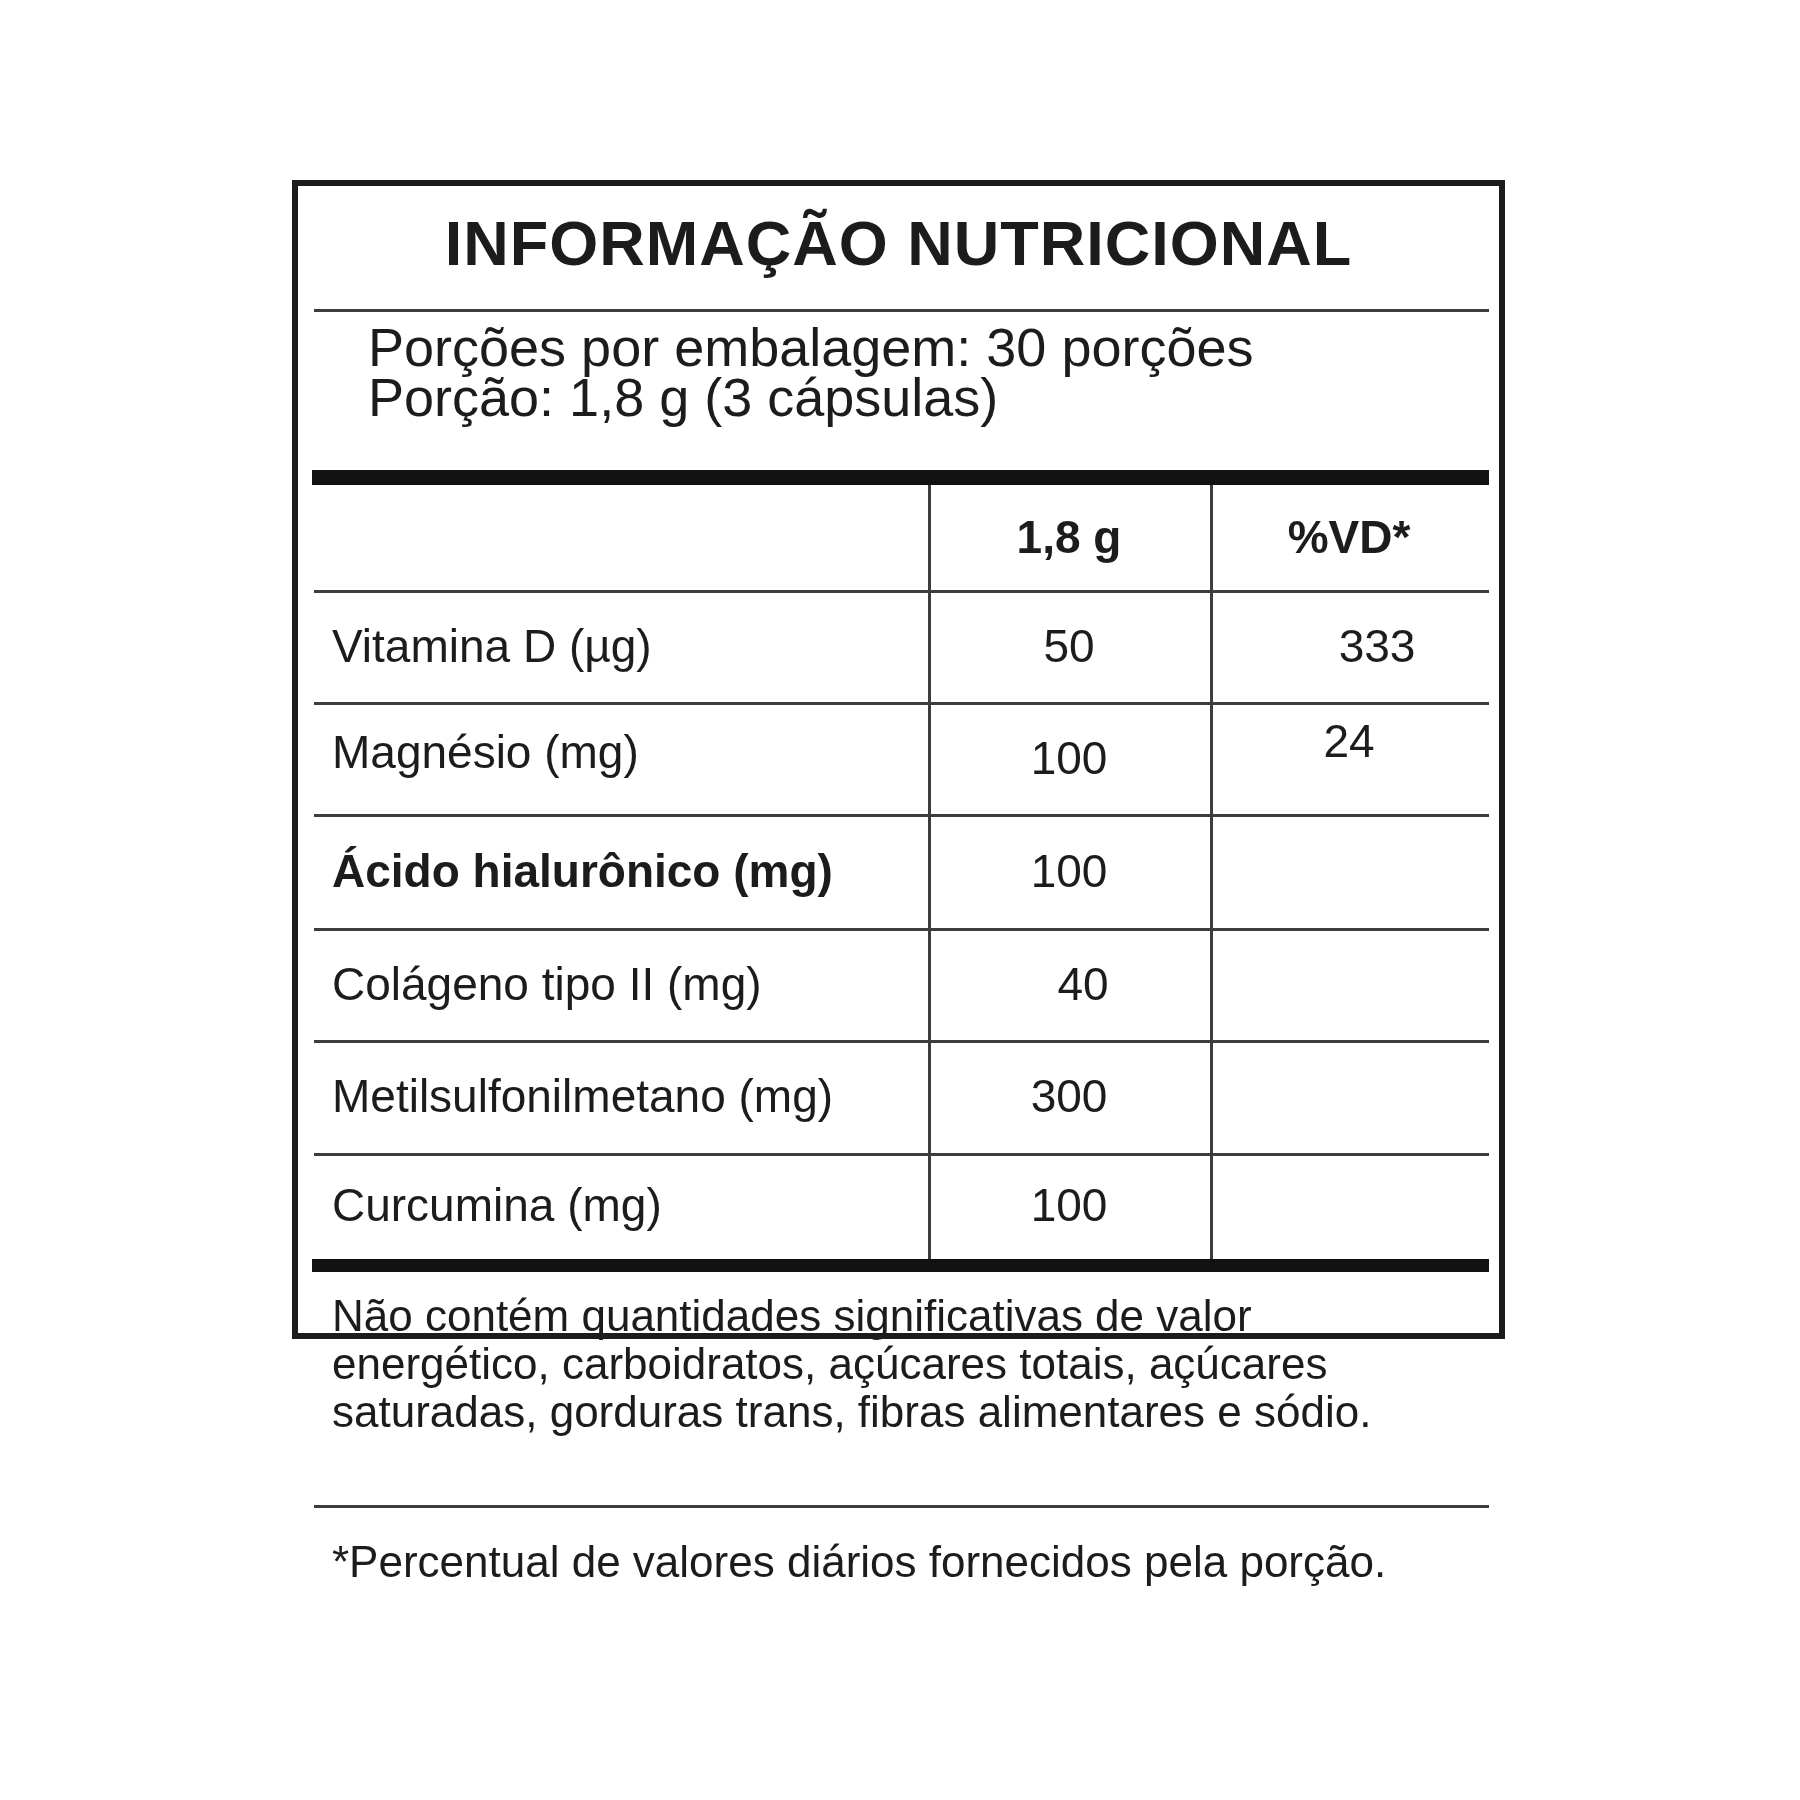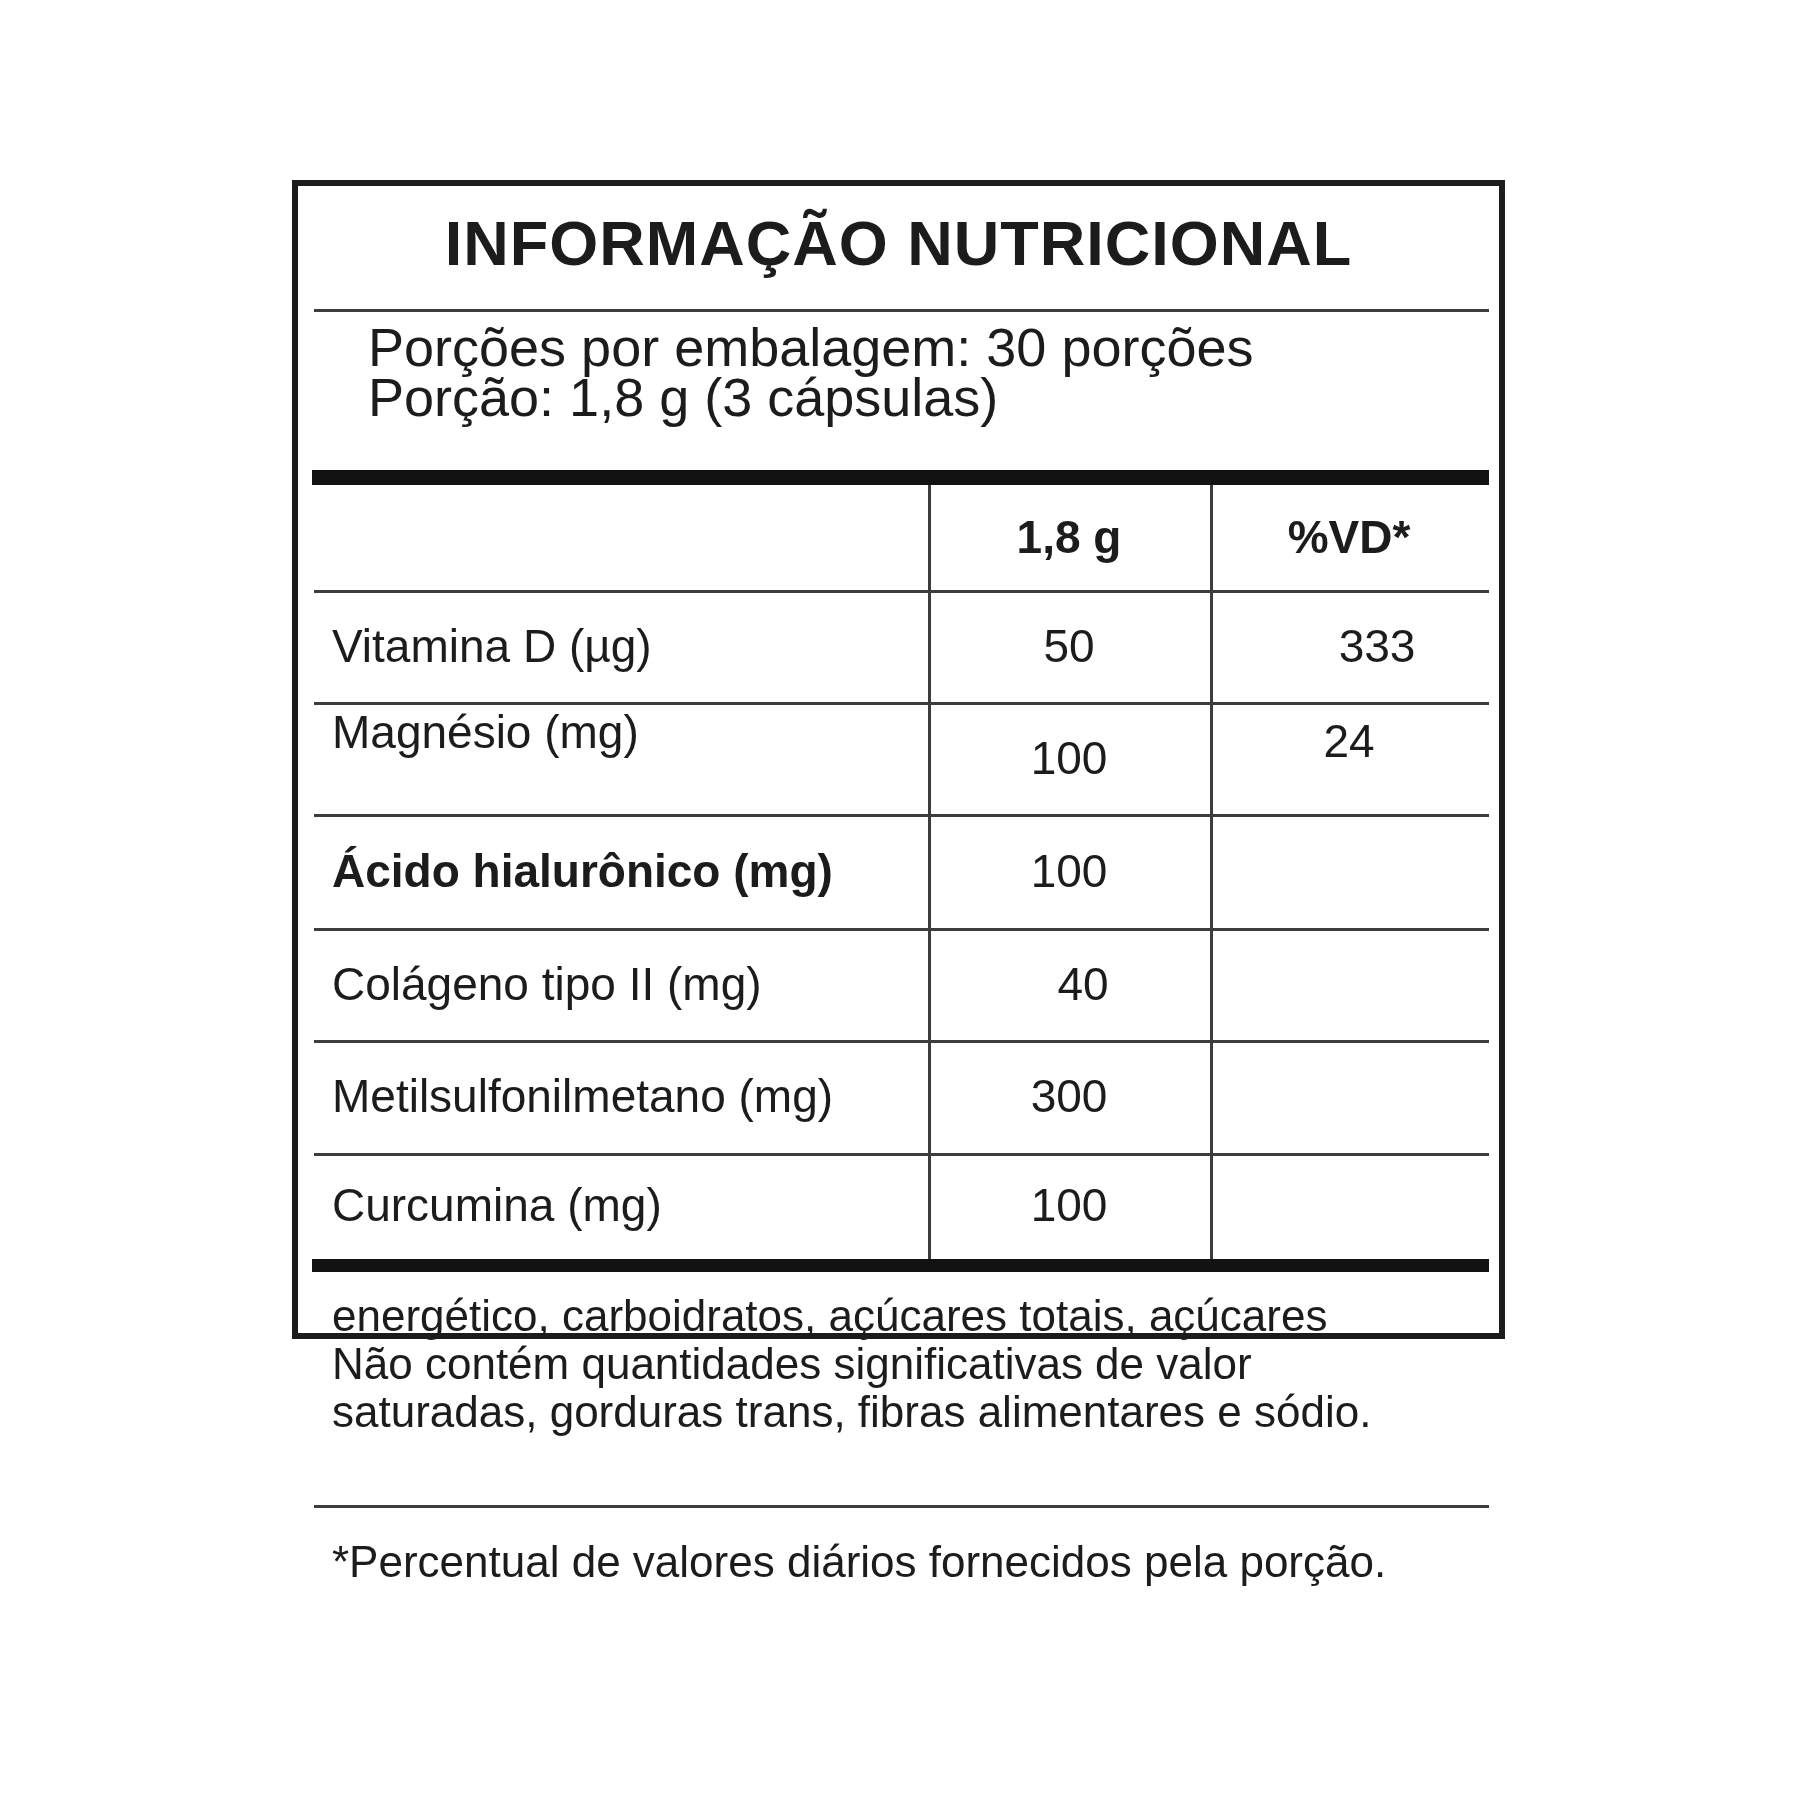--- a/index.html
+++ b/index.html
@@ -114,21 +114,21 @@
 
     <div class="cell header amount" style="top:326px;">1,8 g</div>
     <div class="cell header dv" style="top:326px;">%VD*</div>
     <div class="rule-thin" style="top:404px;"></div>
 
     <div class="cell nutrient" style="top:435px;">Vitamina D (µg)</div>
     <div class="cell amount" style="top:435px;">50</div>
     <div class="cell dv" style="top:435px;margin-left:28px;">333</div>
     <div class="rule-thin" style="top:516px;"></div>
 
-    <div class="cell nutrient" style="top:521px;">Magnésio (mg)</div>
+    <div class="cell nutrient" style="top:541px;">Magnésio (mg)</div>
     <div class="cell amount" style="top:547px;">100</div>
     <div class="cell dv" style="top:530px;">24</div>
     <div class="rule-thin" style="top:628px;"></div>
 
     <div class="cell nutrient" style="top:660px;font-weight:bold;">Ácido hialurônico (mg)</div>
     <div class="cell amount" style="top:660px;">100</div>
     <div class="cell dv" style="top:660px;"></div>
     <div class="rule-thin" style="top:742px;"></div>
 
     <div class="cell nutrient" style="top:773px;">Colágeno tipo II (mg)</div>
@@ -141,22 +141,22 @@
     <div class="cell dv" style="top:885px;"></div>
     <div class="rule-thin" style="top:967px;"></div>
 
     <div class="cell nutrient" style="top:994px;">Curcumina (mg)</div>
     <div class="cell amount" style="top:994px;">100</div>
     <div class="cell dv" style="top:994px;"></div>
 
     <div class="rule-thick" style="top:1073px; height:13px;"></div>
 
     <div class="para">
+      <div class="line">Não contém quantidades significativas de valor</div>
       <div class="line">energético, carboidratos, açúcares totais, açúcares</div>
-      <div class="line">Não contém quantidades significativas de valor</div>
       <div class="line">saturadas, gorduras trans, fibras alimentares e sódio.</div>
     </div>
 
     <div class="rule-thin" style="top:1319px;"></div>
 
     <div class="footnote">*Percentual de valores diários fornecidos pela porção.</div>
 
   </div>
 </div>
 

